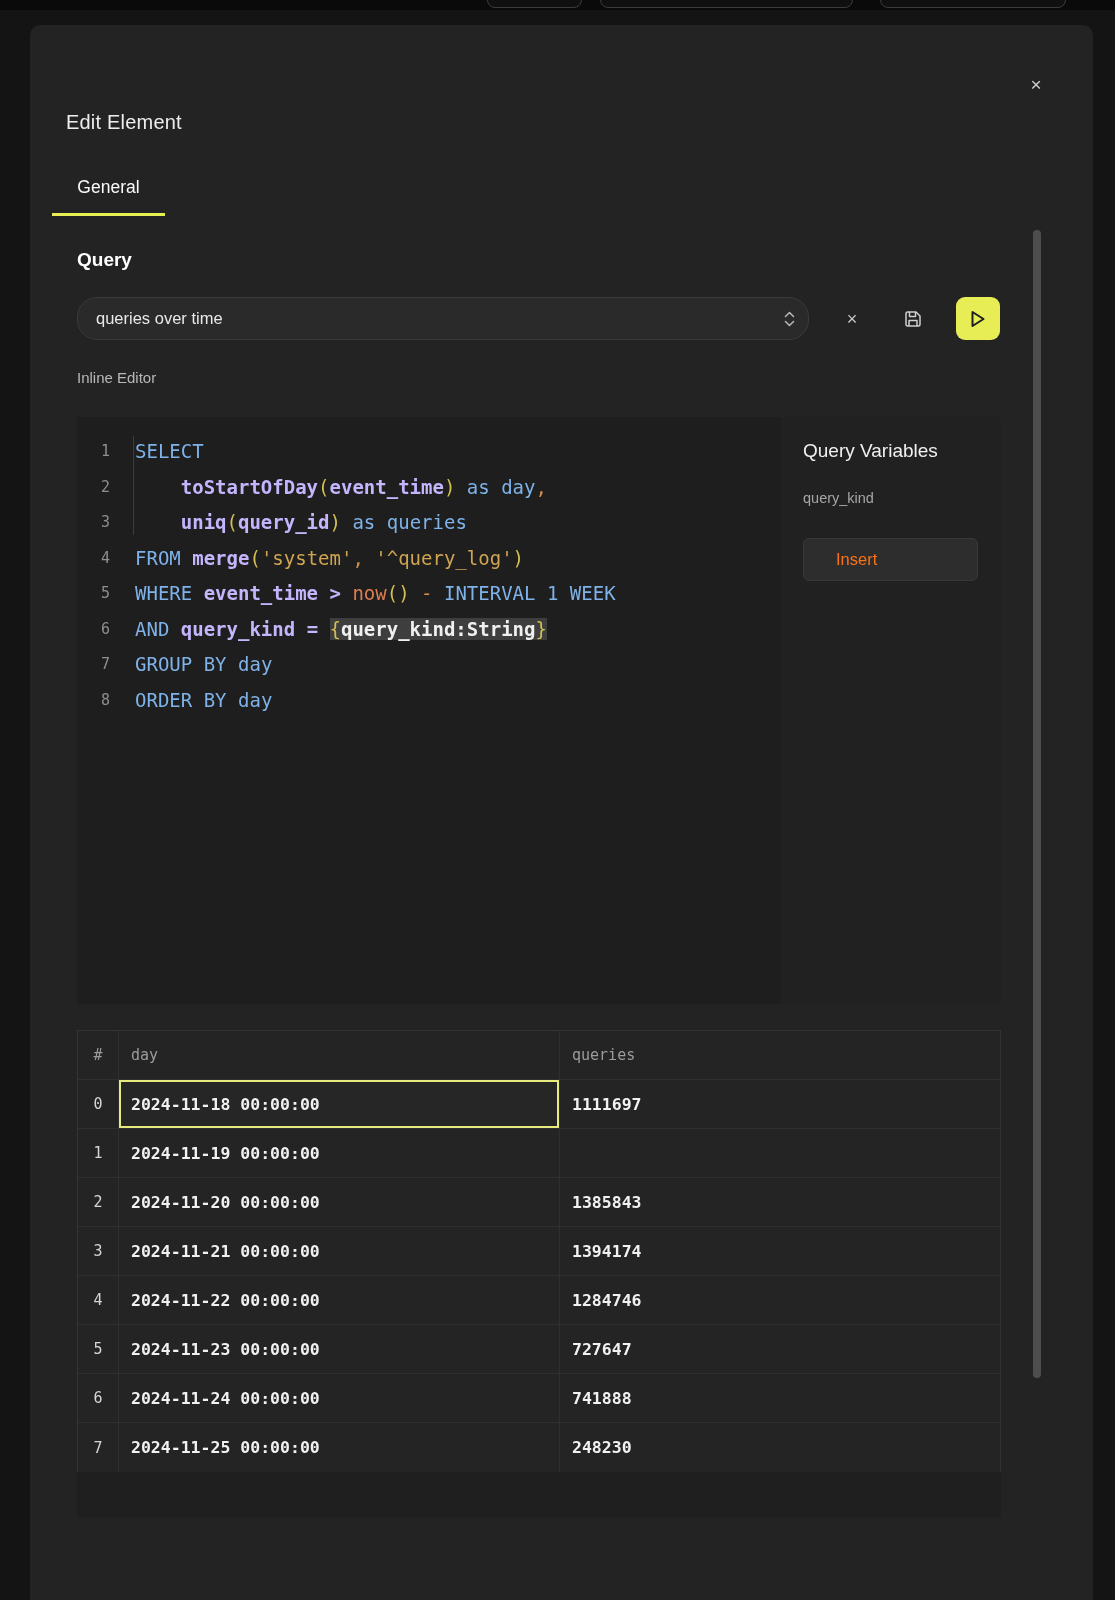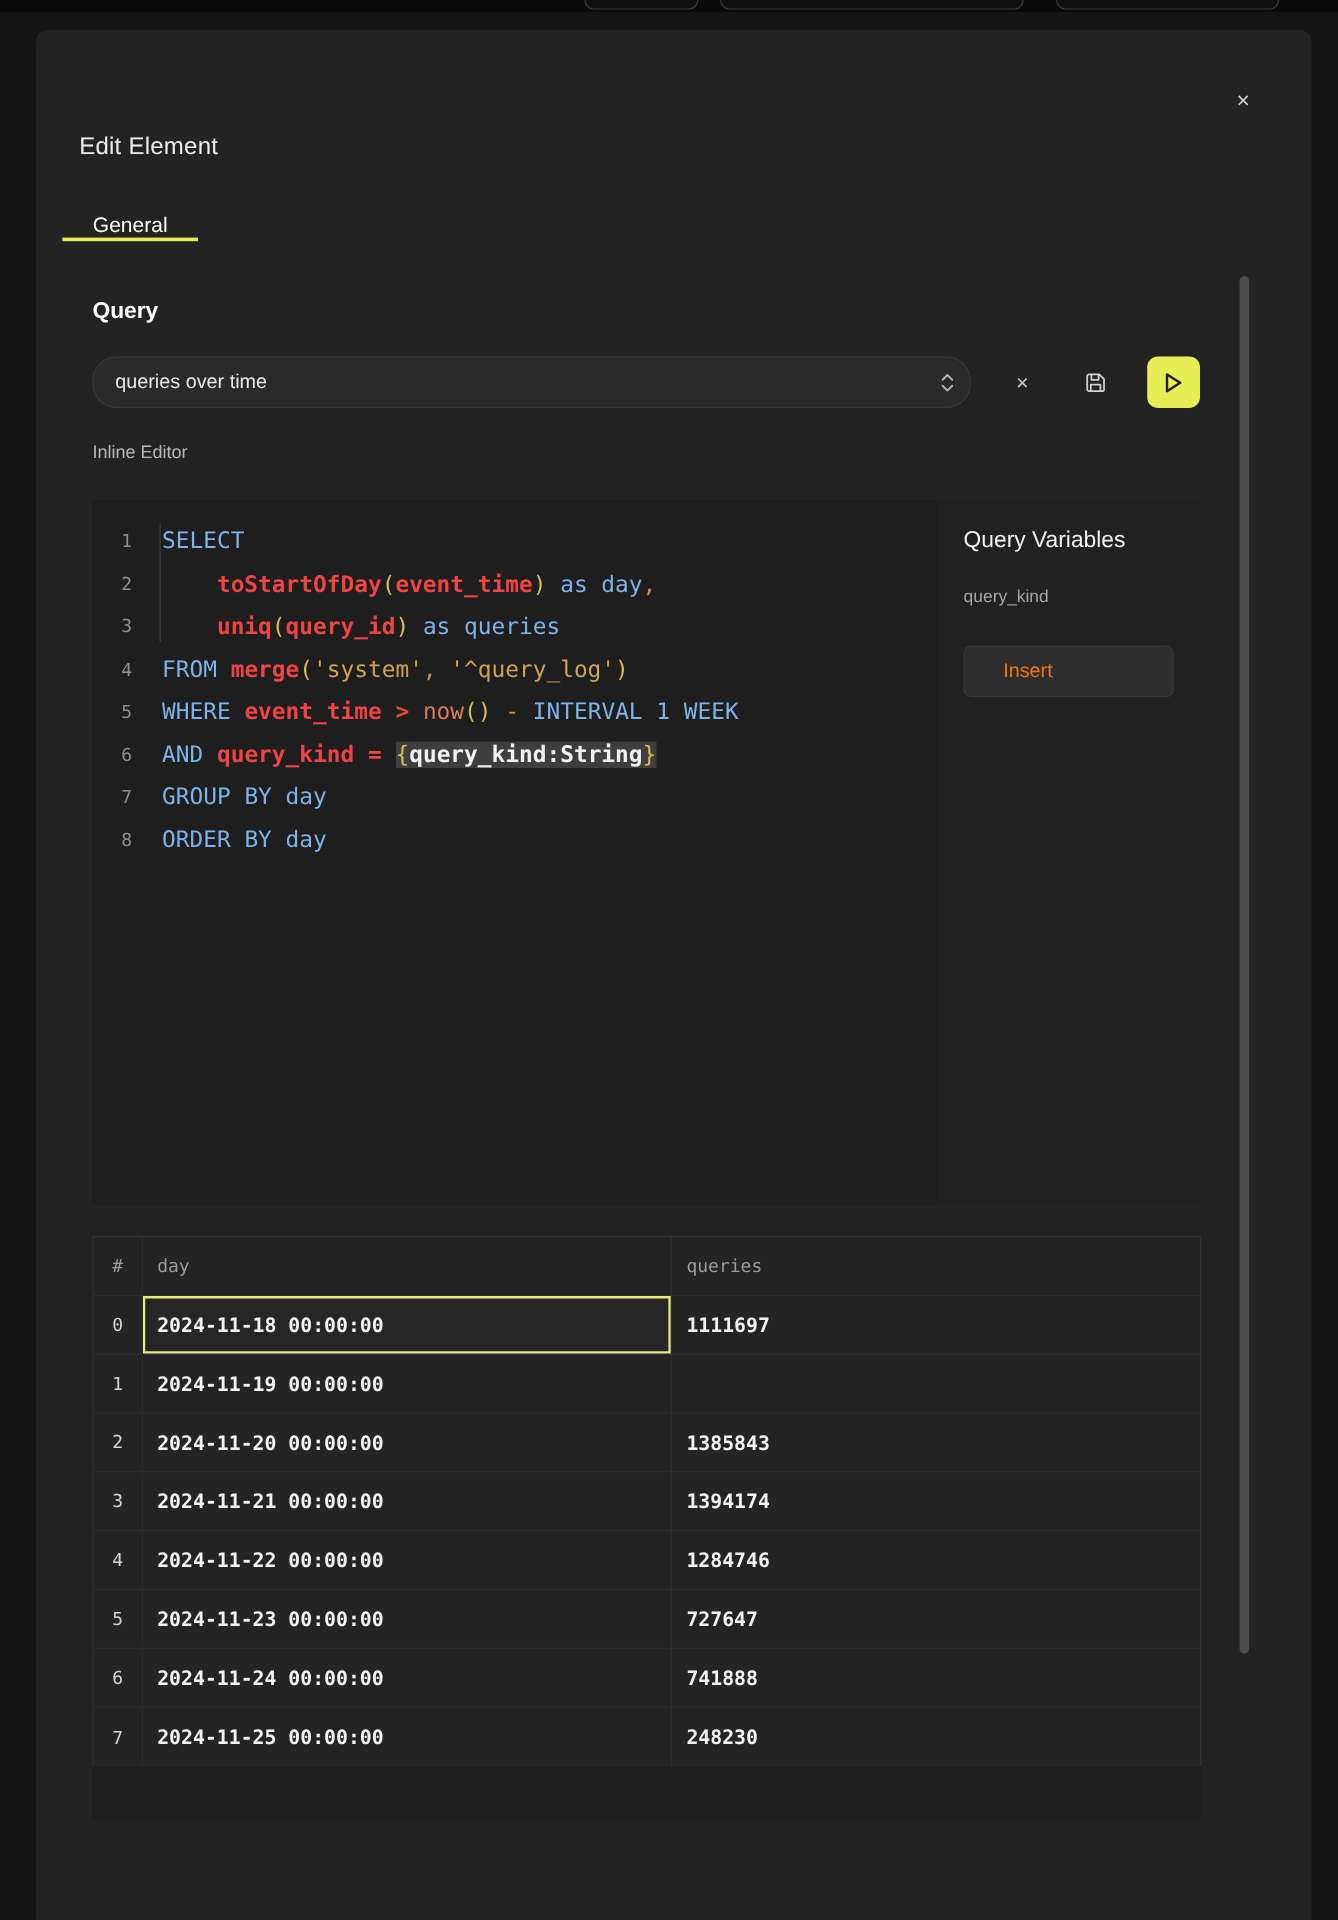--- a/index.html
+++ b/index.html
@@ -18,21 +18,21 @@
   .gb1 { left:487px; width:95px; }
   .gb2 { left:600px; width:253px; }
   .gb3 { left:880px; width:186px; }
 
   
   .modal { position:absolute; left:30px; top:25px; width:1063px; height:1575px; background:#232323; border-radius:10px 10px 0 0; }
 
   .modal-title { position:absolute; left:36px; top:46px; font-size:20px; font-weight:500; color:#ededed; letter-spacing:.2px;margin-top:40px; }
   .close-btn { position:absolute; left:992px; top:46px; width:28px; height:26px; background:none; border:none; color:#cfcfcf; font-size:19px; line-height:25px; text-align:center; cursor:pointer; padding:0; font-family:"Liberation Sans",sans-serif; }
 
-  .tab { position:absolute; left:22px; top:152px; width:113px; text-align:center; border-bottom:3px solid #e8ef52; color:#fafafa; font-size:17.5px; font-weight:500; cursor:pointer; }
+  .tab { position:absolute; left:22px; top:152px; width:113px; text-align:center; padding-bottom:15px; border-bottom:3px solid #e8ef52; color:#fafafa; font-size:17.5px; font-weight:500; cursor:pointer; }
 
   .section-heading { position:absolute; left:47px; top:224px; font-size:19px; font-weight:700; color:#ffffff; }
 
   .select { position:absolute; left:47px; top:272px; width:732px; height:43px; background:#2a2a2a; border:1px solid #3a3a3a; border-radius:20px; display:flex; align-items:center; padding:0 12px 0 18px; cursor:pointer; }
   .select-value { flex:1; font-size:16.5px; color:#e8e8e8; }
   .select-caret { display:flex; align-items:center; }
 
   .clear-btn { position:absolute; left:809px; top:281px; width:26px; height:26px; background:none; border:none; color:#c8c8c8; font-size:18px; line-height:25px; text-align:center; cursor:pointer; padding:0; font-family:"Liberation Sans",sans-serif; }
   .save-btn { position:absolute; left:869px; top:280px; width:28px; height:28px; background:none; border:none; cursor:pointer; padding:0; display:flex; align-items:center; justify-content:center; }
   .run-btn { position:absolute; left:926px; top:272px; width:44px; height:43px; background:#e7ee55; border:none; border-radius:9px; cursor:pointer; display:flex; align-items:center; justify-content:center; }
@@ -40,21 +40,21 @@
   .inline-label { position:absolute; left:47px; top:344px; font-size:15px; font-weight:500; color:#b8b8b8; }
 
   
   .editor { position:absolute; left:47px; top:392px; width:924px; height:587px; display:flex; }
   .code-area { width:704px; height:587px; background:#1e1e1e; padding-top:17px; position:relative; font-family:"DejaVu Sans Mono","Liberation Mono",monospace; cursor:text; }
   .indent-guide { position:absolute; left:56px; top:19px; width:1px; height:99px; background:#3d3d3d; }
   .code-line { display:flex; height:35.5px; line-height:35.5px; font-size:19px; white-space:pre; }
   .line-number { width:33px; text-align:right; color:#8f8f8f; font-size:15px; flex:none; }
   .line-text { margin-left:25px; }
   .tk-kw { color:#7eb2e8; }
-  .tk-id { color:#ef4444; font-weight:700; }
+  .tk-id { color:#c4b5fd; font-weight:700; }
   .tk-p  { color:#d4bf52; }
   .tk-s  { color:#cfa452; }
   .tk-o  { color:#cf8d4e; }
   .tk-fn { color:#de7e52; }
   .tk-pl { color:#d8d8d8; }
   .tk-hb { color:#d4bf52; background:#3e3e3e; }
   .tk-ht { color:#f0f0f0; background:#3e3e3e; font-weight:700; }
 
   .vars-panel { width:220px; height:587px; background:#212121; padding:23px 0 0 22px; }
   .vars-title { font-size:19px; font-weight:500; color:#f0f0f0; }

